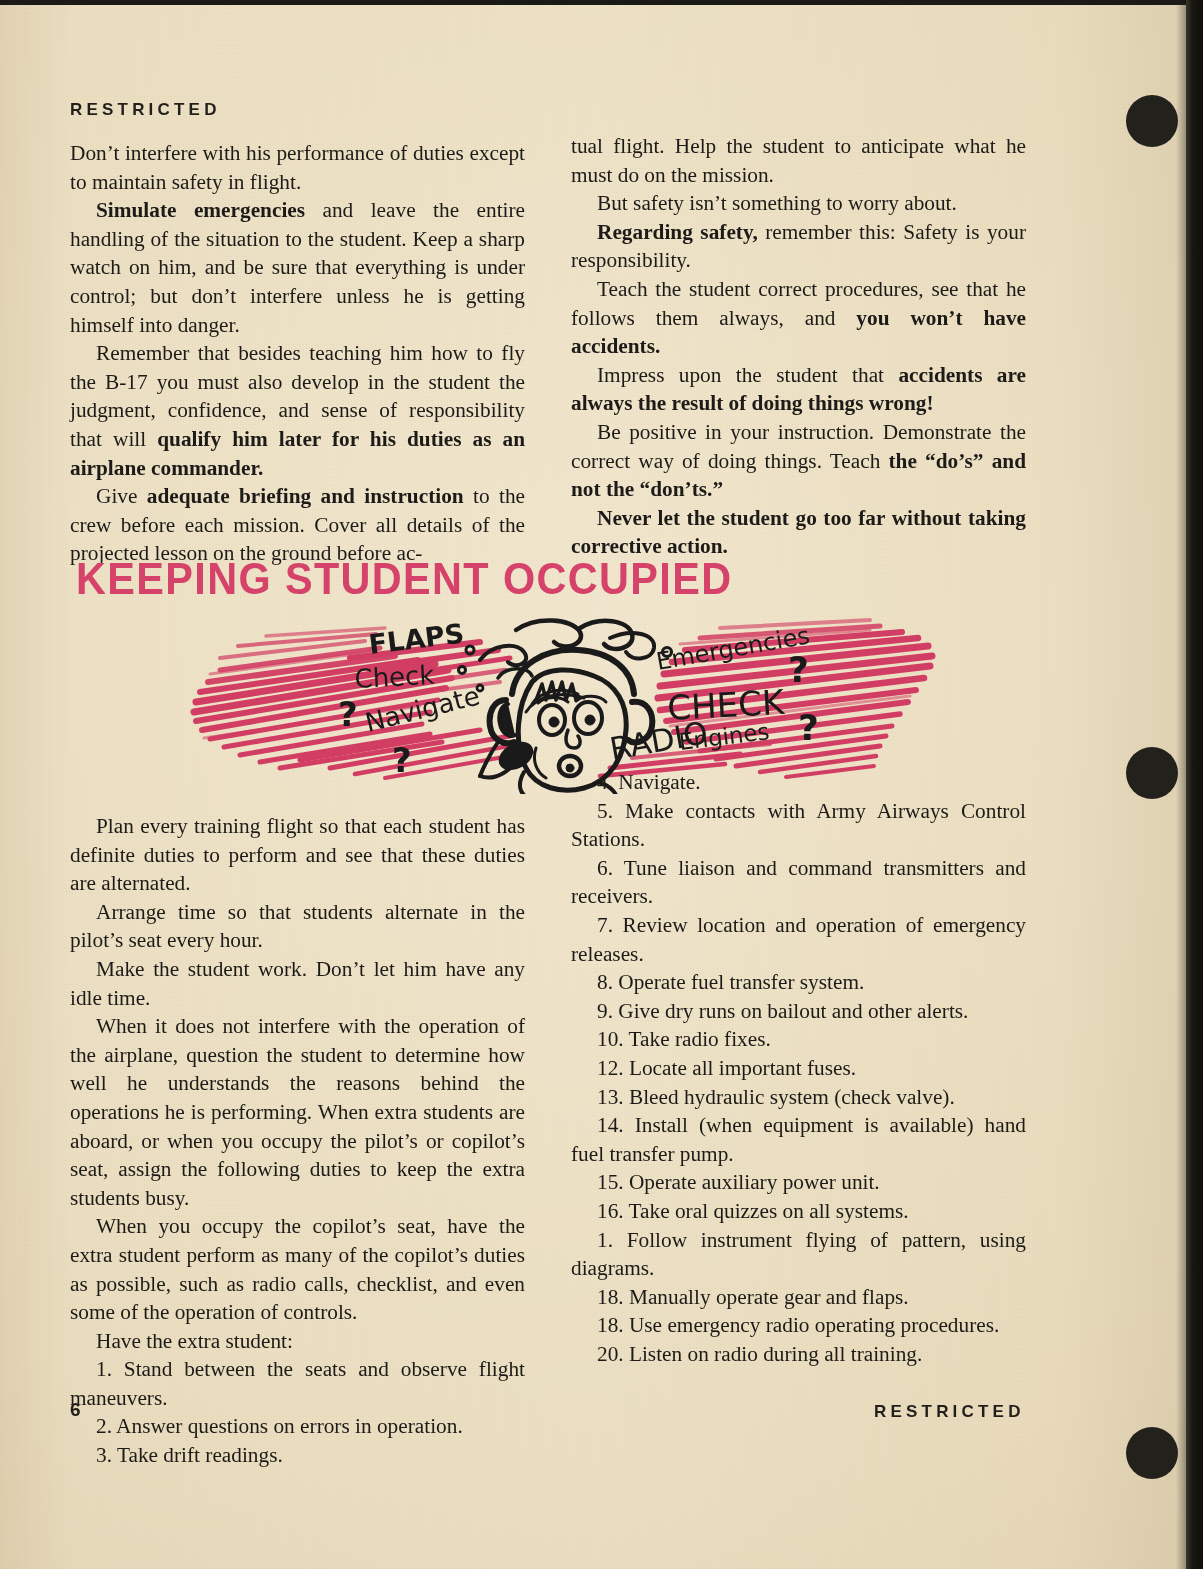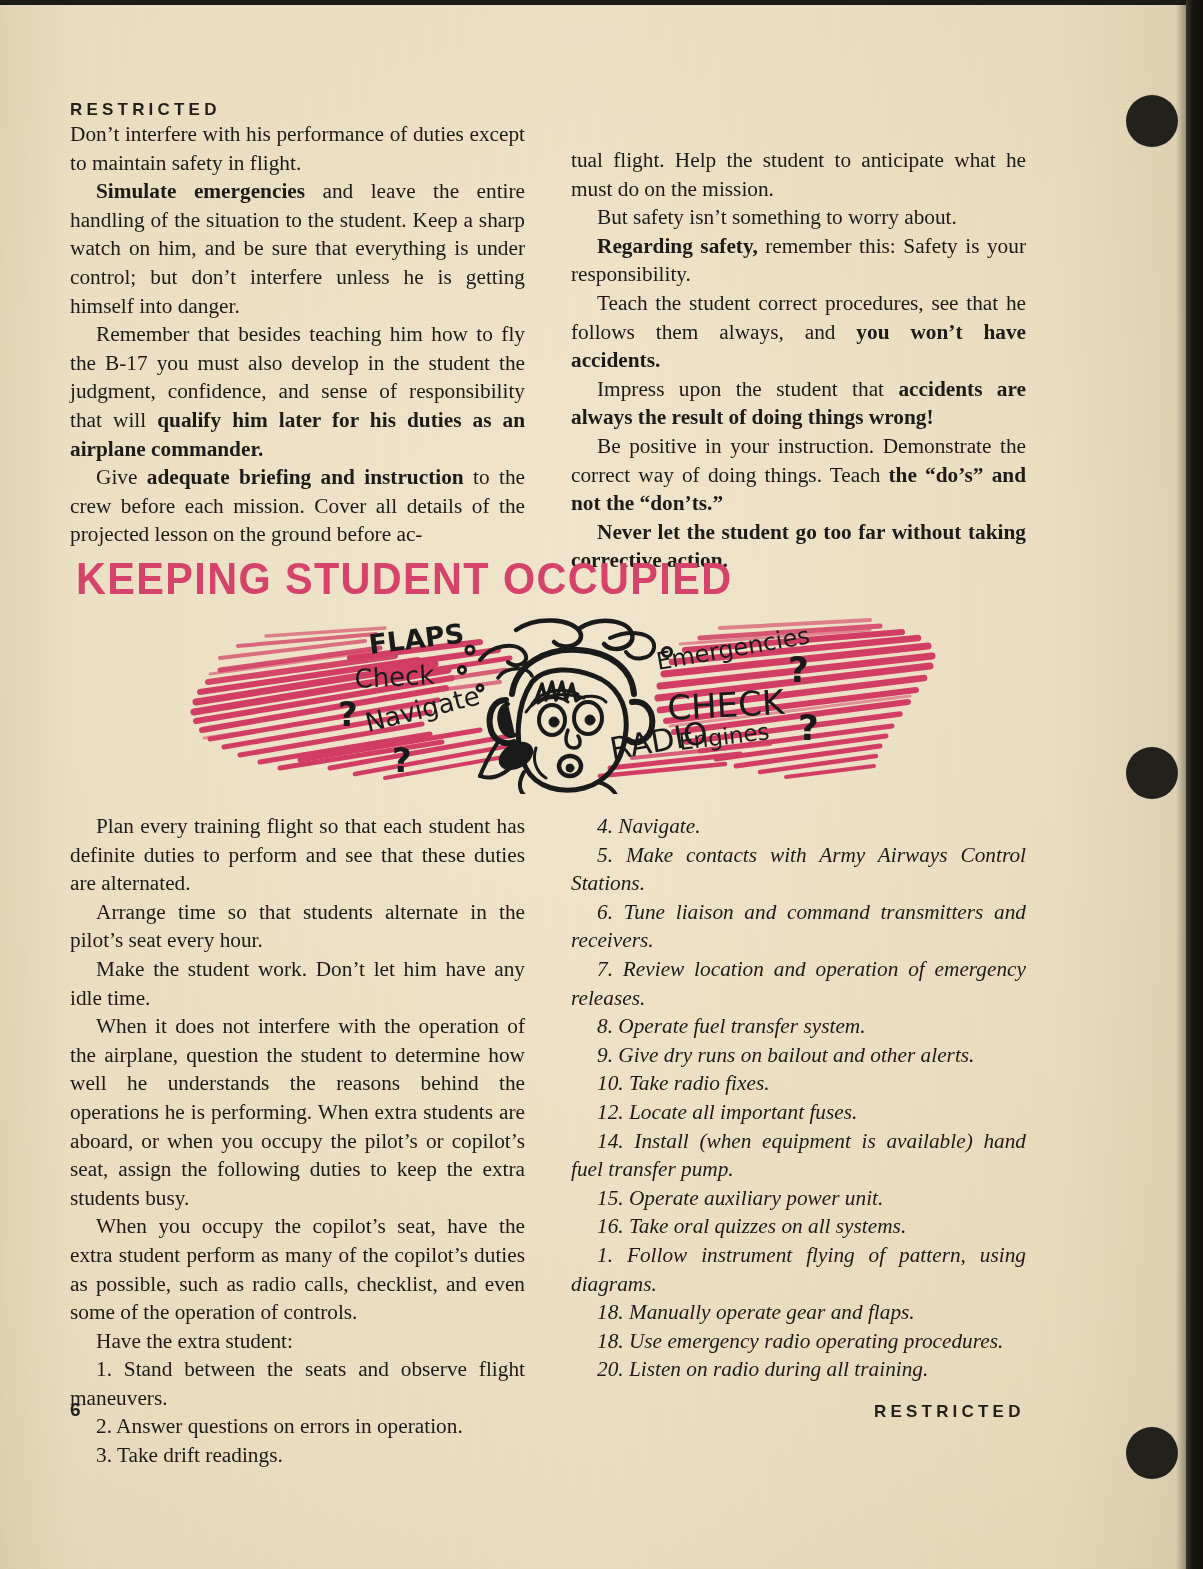--- a/index.html
+++ b/index.html
@@ -54,24 +54,24 @@
     line-height:28.6px;
     color:#1d1b18;
     text-align:justify;
     text-justify:inter-word;
     -webkit-hyphens:none;hyphens:none;
   }
   .col p{margin:0;text-indent:26px;}
   .col p.noind{text-indent:0;}
   .col p b{font-weight:bold;}
 
-  #col-left-top{left:70px;top:120px;}
-  #col-right-top{left:571px;top:146px;}
+  #col-left-top{left:70px;top:139px;}
+  #col-right-top{left:571px;top:132px;}
   #col-left-bottom{left:70px;top:812px;width:455px;}
-  #col-right-bottom{left:571px;top:812px;width:455px;font-style:italic;}
+  #col-right-bottom{left:571px;top:768px;width:455px;}
 
   
   #headline{
     position:absolute;left:76px;top:553px;width:680px;height:46px;
     font-family:"Liberation Sans",sans-serif;
     font-weight:bold;
     font-size:45px;
     letter-spacing:1.5px;
     color:#d6436a;
     transform:scaleX(.92);
@@ -278,20 +278,21 @@
 
     <div class="col" id="col-right-bottom">
         <p class="">4. Navigate.</p>
         <p class="">5. Make contacts with Army Airways Control Stations.</p>
         <p class="">6. Tune liaison and command transmitters and receivers.</p>
         <p class="">7. Review location and operation of emergency releases.</p>
         <p class="">8. Operate fuel transfer system.</p>
         <p class="">9. Give dry runs on bailout and other alerts.</p>
         <p class="">10. Take radio fixes.</p>
         <p class="">12. Locate all important fuses.</p>
+        <p class="">13. Bleed hydraulic system (check valve).</p>
         <p class="">14. Install (when equipment is available) hand fuel transfer pump.</p>
         <p class="">15. Operate auxiliary power unit.</p>
         <p class="">16. Take oral quizzes on all systems.</p>
         <p class="">1. Follow instrument flying of pattern, using diagrams.</p>
         <p class="">18. Manually operate gear and flaps.</p>
         <p class="">18. Use emergency radio operating procedures.</p>
         <p class="">20. Listen on radio during all training.</p>
       </div>
 
     <div id="page-number">6</div>

